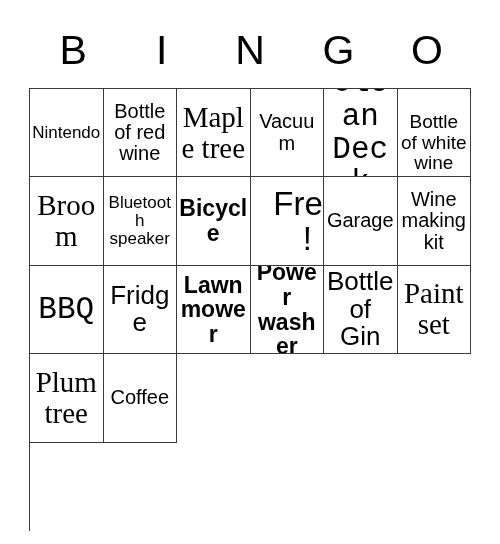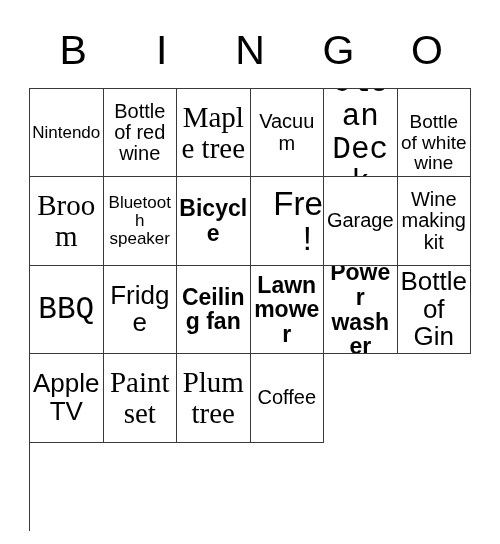--- a/index.html
+++ b/index.html
@@ -134,33 +134,27 @@
       <div class="cell">
         <span class="cell-text fs-m">Wine making kit</span>
       </div>
       <div class="cell">
         <span class="cell-text fs-xxl">BBQ</span>
       </div>
       <div class="cell">
         <span class="cell-text fs-l">Fridge</span>
       </div>
       <div class="cell">
-        <span class="cell-text fs-ml">Ceiling fan</span>
-      </div>
-      <div class="cell">
         <span class="cell-text fs-ml">Lawn mower</span>
       </div>
       <div class="cell">
         <span class="cell-text fs-ml">Power washer</span>
       </div>
       <div class="cell">
         <span class="cell-text fs-l">Bottle of Gin</span>
-      </div>
-      <div class="cell">
-        <span class="cell-text fs-l">Apple TV</span>
       </div>
       <div class="cell">
         <span class="cell-text fs-xl">Paint set</span>
       </div>
       <div class="cell">
         <span class="cell-text fs-xl">Plum tree</span>
       </div>
       <div class="cell">
         <span class="cell-text fs-m">Coffee</span>
       </div>

